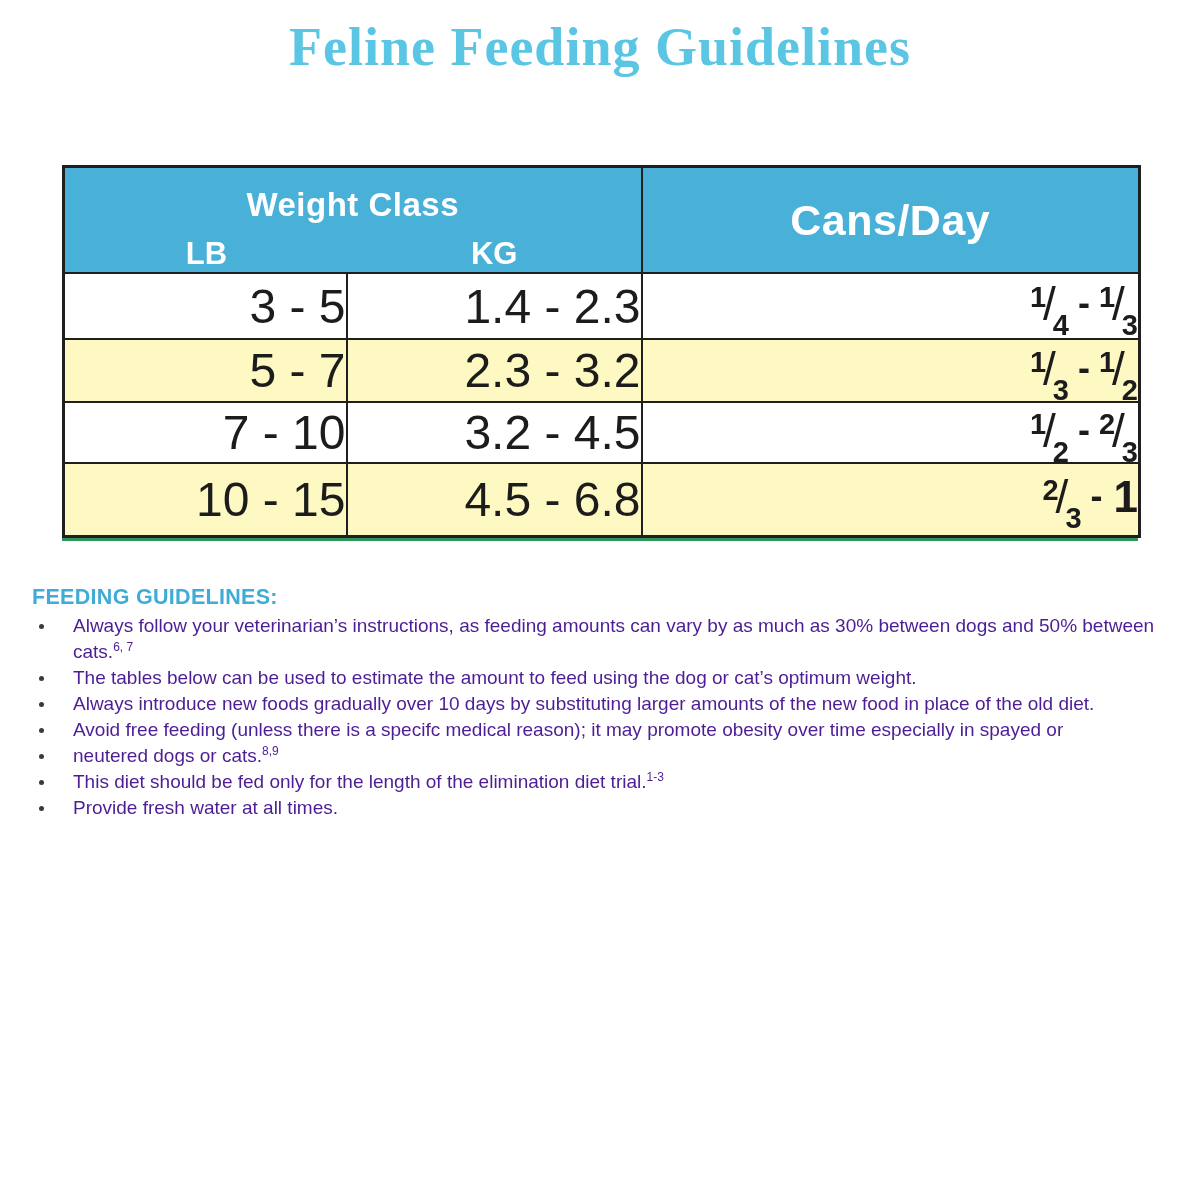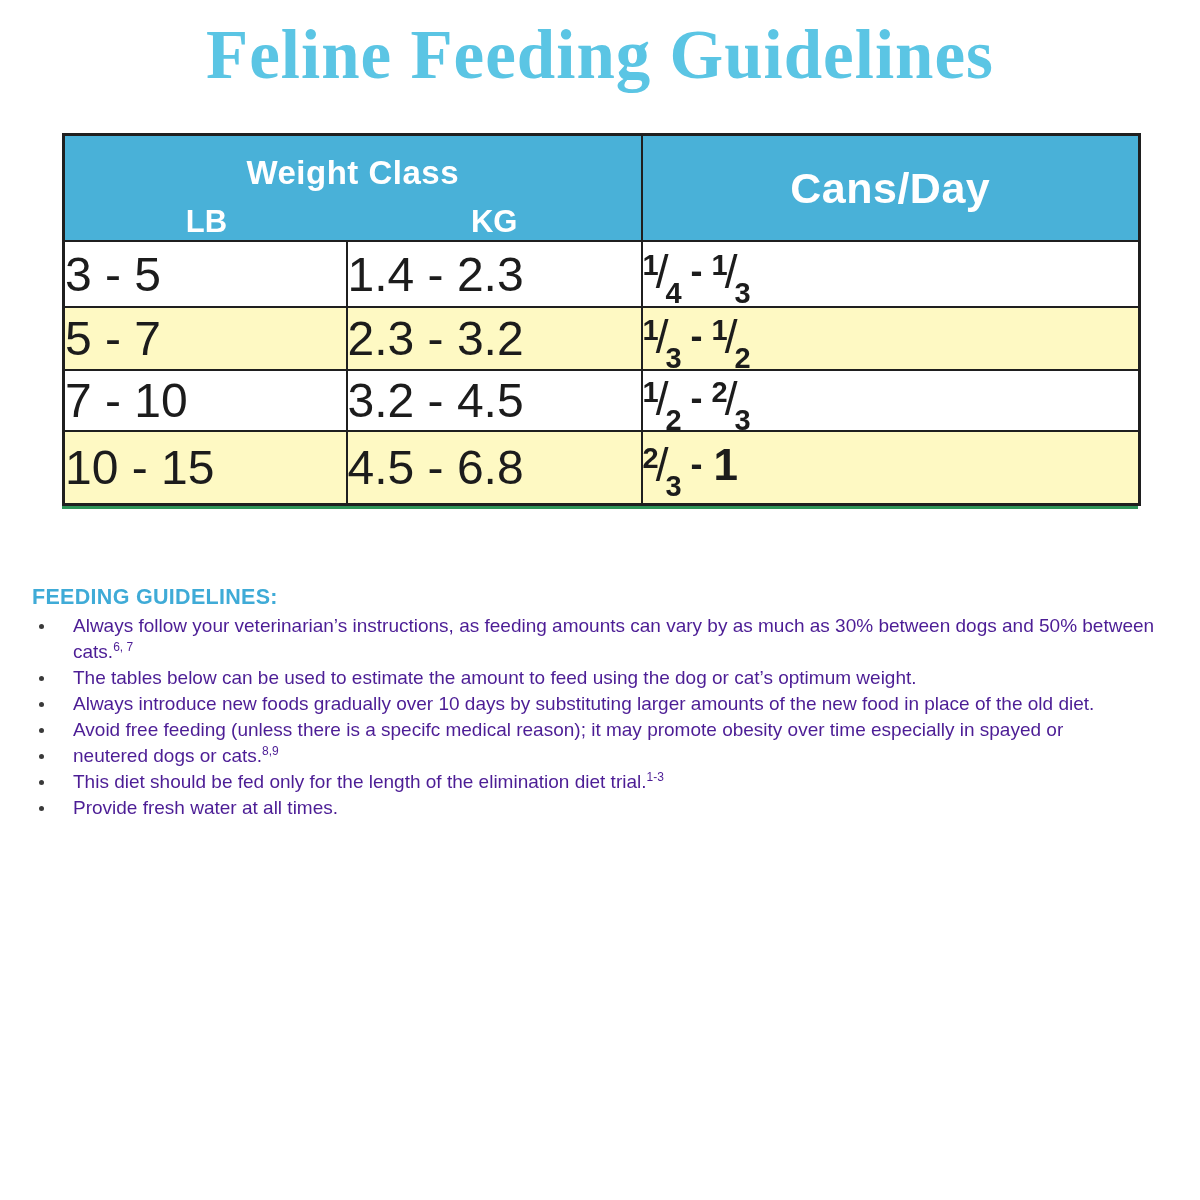--- a/index.html
+++ b/index.html
@@ -9,42 +9,43 @@
     background: #ffffff;
     font-family: "Liberation Sans", sans-serif;
   }
   .page { position: relative; width: 1200px; height: 1200px; overflow: hidden; background: #fff; }
 
   
   .page-title {
     position: absolute; top: 16px; left: 0; width: 100%;
     margin: 0; text-align: center;
     font-family: "Liberation Serif", serif;
-    font-weight: bold; font-size: 69px; line-height: 1.15;
+    font-weight: bold; font-size: 54px; line-height: 1.15;
     color: #5BC5E4; letter-spacing: 1px;
   }
 
   
   .tablewrap { position: absolute; left: 62px; top: 133px; width: 1076px; }
   table.feeding {
     border-collapse: collapse; table-layout: fixed; width: 100%;
     border: 3px solid #1F1F1F;
+    margin-top: 32px;
   }
   table.feeding th, table.feeding td { border: 2px solid #1F1F1F; padding: 0; }
 
   thead th { background: #49B1D8; color: #ffffff; }
   .th-weight { height: 105px; vertical-align: top; }
   .wc-title { text-align: center; font-size: 33px; font-weight: bold; margin-top: 18px; letter-spacing: 0.5px; }
   .lbkg { display: flex; margin-top: 12px; font-size: 31px; font-weight: bold; }
   .lbkg .lb { width: 283px; text-align: center; }
   .lbkg .kg { width: 293px; text-align: center; }
   .th-cans { text-align: center; vertical-align: middle; font-size: 43px; font-weight: bold; letter-spacing: 0.5px; }
 
   tbody td {
-    text-align: left; vertical-align: middle;
+    text-align: right; vertical-align: middle;
     font-size: 48px; color: #1C1C1C; background: #ffffff;
   }
   tr.r1 td { height: 66px; }
   tr.r2 td { height: 63px; }
   tr.r3 td { height: 61px; }
   tr.r4 td { height: 73px; }
   tr.alt td { background: #fef9c3; }
 
   td.cans { line-height: 1; white-space: nowrap; }
   .fnum  { font-size: 29px; font-weight: bold; position: relative; top: -15px; }

